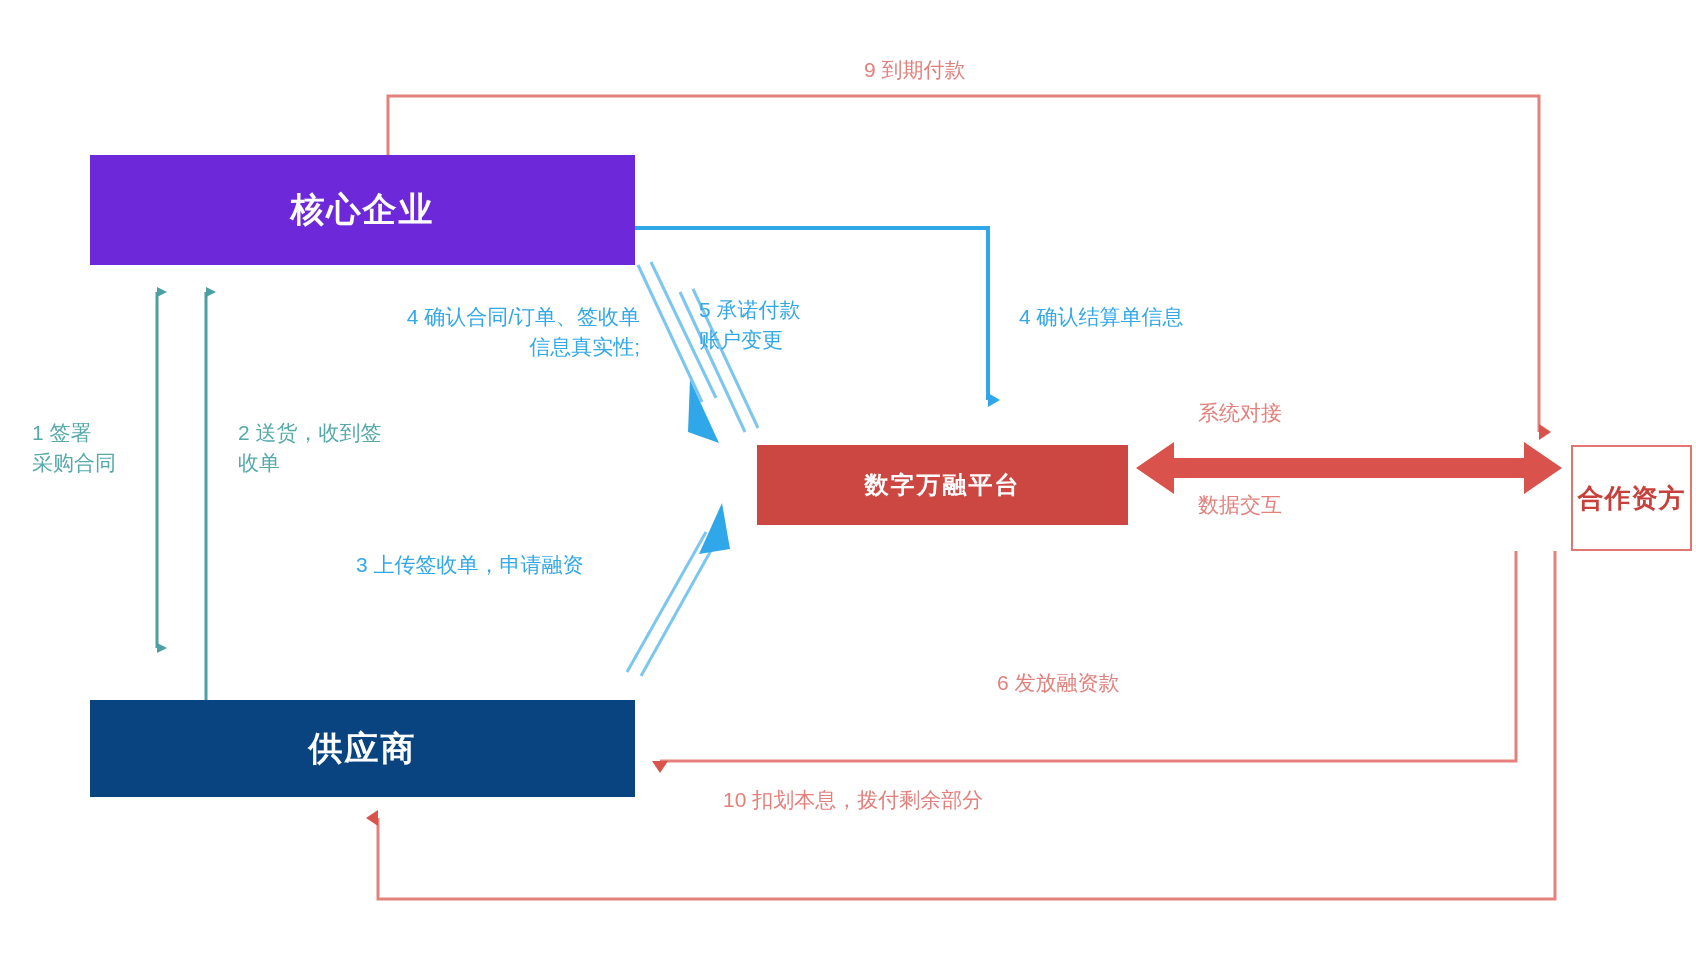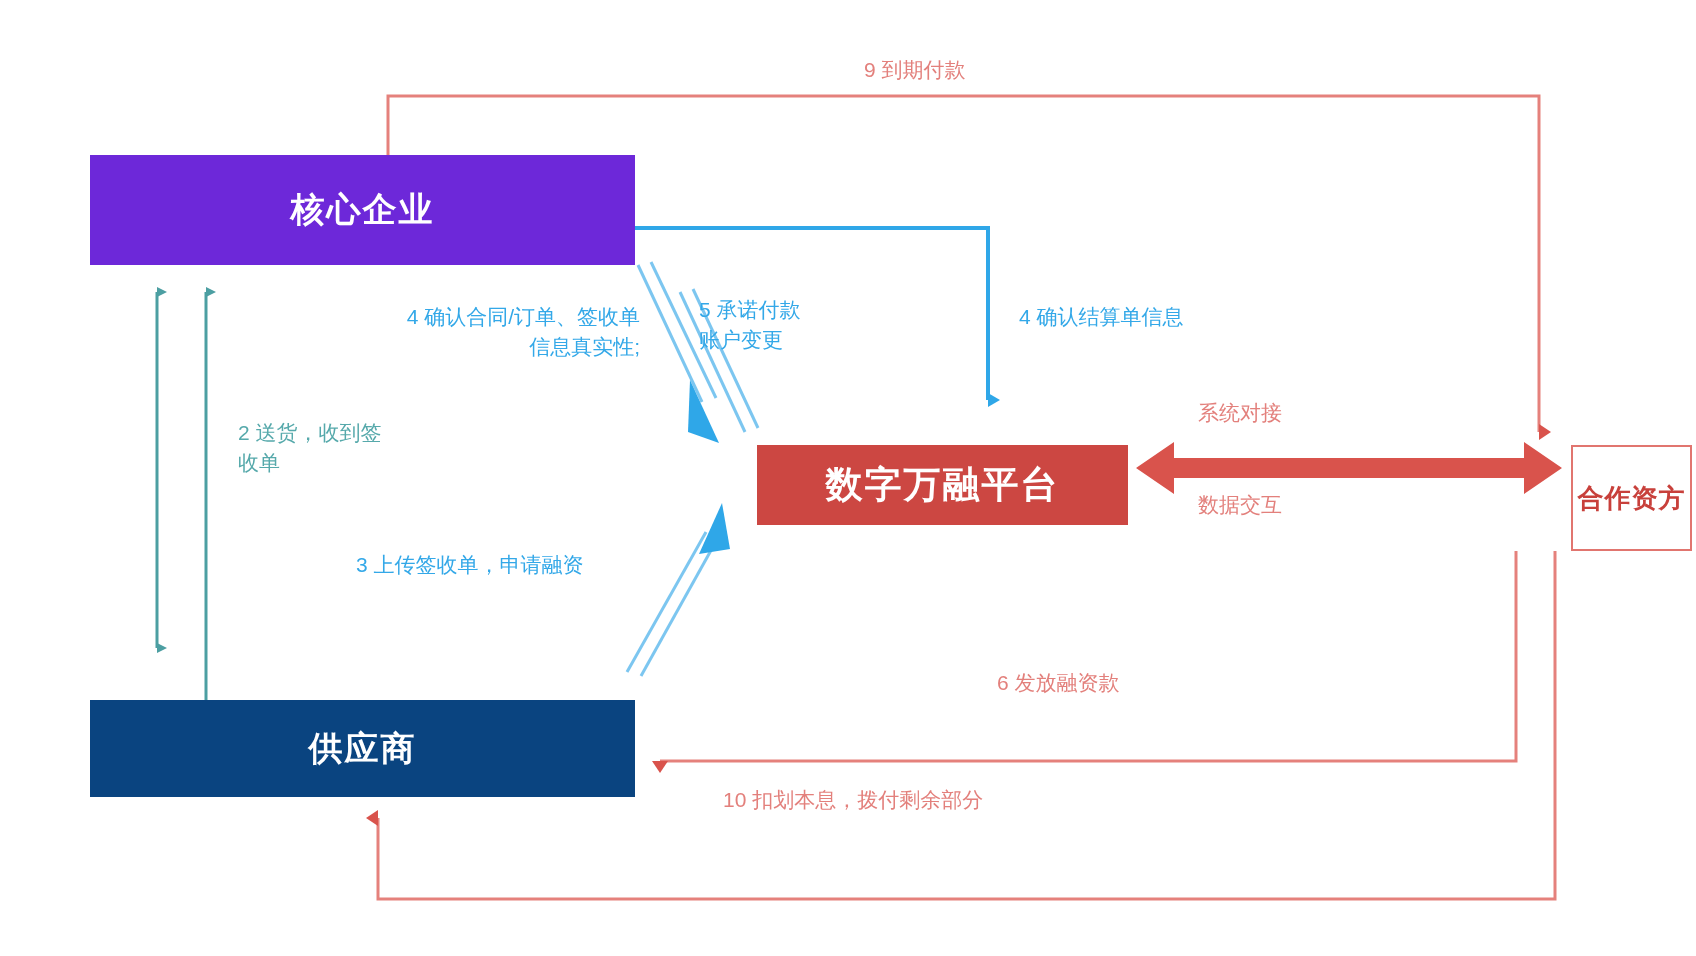--- a/index.html
+++ b/index.html
@@ -51,21 +51,21 @@
     color: #ffffff;
     font-size: 34px;
   }
   .node-platform {
     left: 757px;
     top: 445px;
     width: 371px;
     height: 80px;
     background: #cc4742;
     color: #ffffff;
-    font-size: 37px;
+    font-size: 24px;
   }
   .node-funder {
     left: 1571px;
     top: 445px;
     width: 121px;
     height: 106px;
     background: #ffffff;
     border: 2px solid #e1756f;
     color: #c8403b;
     font-size: 26px;
@@ -169,20 +169,22 @@
   </div>
 
   <div class="node node-platform">
     <span>数字万融平台</span>
   </div>
 
   <div class="node node-funder">
     <span>合作资方</span>
   </div>
 
+  <div class="lbl lbl-teal" style="left:32px; top:418px; width:130px;">1 签署
+采购合同</div>
 
   <div class="lbl lbl-teal" style="left:238px; top:418px; width:210px;">2 送货，收到签
 收单</div>
 
   <div class="lbl lbl-blue" style="left:356px; top:550px; width:290px;">3 上传签收单，申请融资</div>
 
   <div class="lbl lbl-blue ta-r" style="left:300px; top:302px; width:340px;">4 确认合同/订单、签收单
 信息真实性;</div>
 
   <div class="lbl lbl-blue" style="left:699px; top:295px; width:170px;">5 承诺付款

